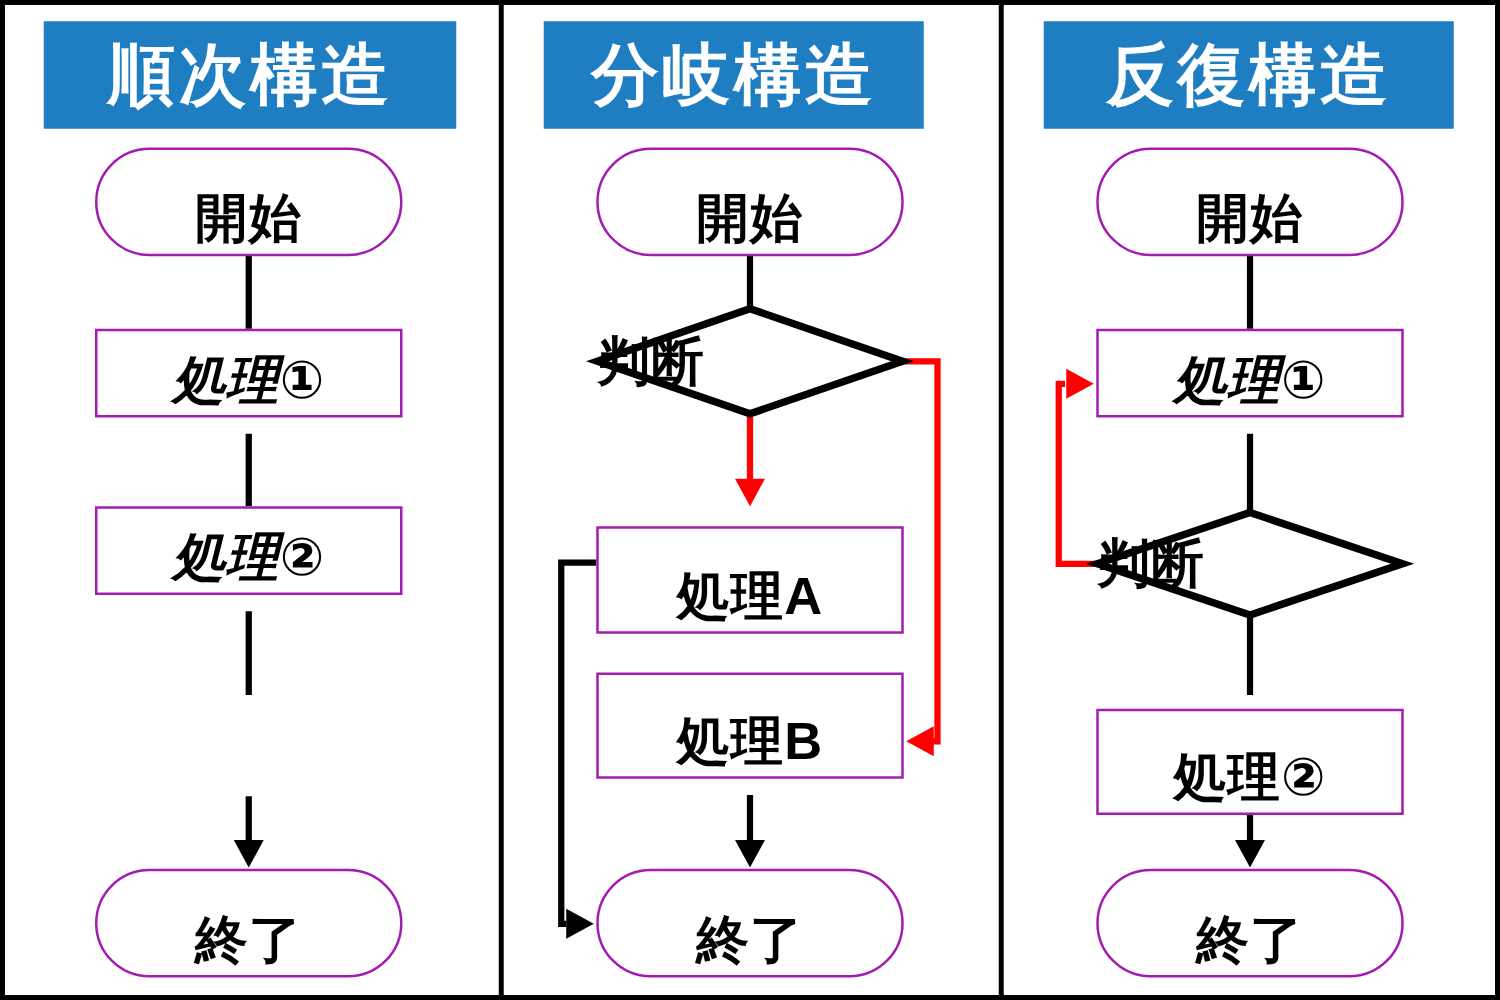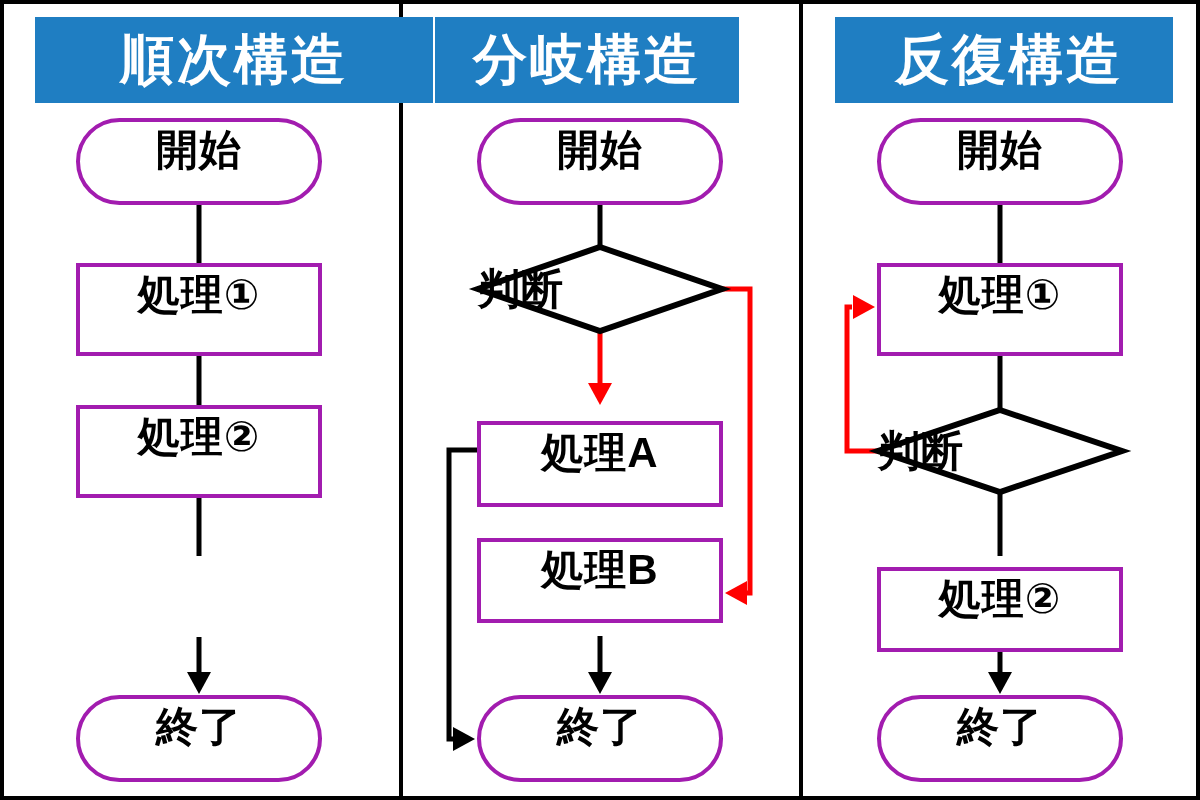--- a/index.html
+++ b/index.html
@@ -7,27 +7,27 @@
     position:relative;width:1200px;height:800px;background:#fff;overflow:hidden;
     font-family:"Liberation Sans","DejaVu Sans",sans-serif;
   }
   svg.layer{position:absolute;left:0;top:0;width:1200px;height:800px;z-index:1;}
   .header{
     position:absolute;height:86px;top:17px;background:var(--blue,#1f7ec2);
     color:#fff;display:flex;align-items:center;justify-content:center;
     font-size:54px;font-weight:900;letter-spacing:3px;z-index:2;
   }
   .node{
-    position:absolute;width:246px;background:#fff;border:4px solid #a21caf;
-    display:flex;align-items:flex-start;justify-content:center;
+    position:absolute;width:246px;background:#fff;border:2px solid #a21caf;
+    display:flex;align-items:flex-end;justify-content:center;
     font-size:42px;font-weight:700;box-sizing:border-box;z-index:2;color:#000;
     letter-spacing:1px;
   }
   .oval{height:87px;border-radius:44px;}
-  .rect{height:93px;}
+  .rect{height:71px;font-style:italic;}
   .rect-s{height:86px;margin-top:14px;}
   .dlabel{
     position:absolute;display:flex;align-items:center;justify-content:flex-start;
     font-size:42px;font-weight:700;z-index:2;color:#000;letter-spacing:1px;
   }
 </style>
 </head>
 <body>
 
 <div class="canvas">
@@ -69,21 +69,21 @@
       <line x1="1000" y1="636" x2="1000" y2="676"></line>
       <polygon points="1000,694 988,672 1012,672" fill="#000" stroke="none"></polygon>
     </g>
     <g stroke="var(--red,#ff0000)" stroke-width="5" fill="none">
       <polyline points="880,451 847,451 847,307 852,307"></polyline>
       <polygon points="875,307 853,295 853,319" fill="var(--red,#ff0000)" stroke="none"></polygon>
     </g>
     <polygon points="1000,410 1122,451 1000,492 878,451" fill="#fff" stroke="#000" stroke-width="6" stroke-linejoin="miter" stroke-miterlimit="12"></polygon>
   </svg>
 
-  <div class="header" style="left:35px;width:398px;">
+  <div class="header" style="left:35px;width:330px;">
     <span>順次構造</span>
   </div>
   <div class="node oval" style="left:76px;top:118px;">
     <span>開始</span>
   </div>
   <div class="node rect" style="left:76px;top:263px;">
     <span>処理①</span>
   </div>
   <div class="node rect" style="left:76px;top:405px;">
     <span>処理②</span>
@@ -104,21 +104,21 @@
   <div class="node rect-s" style="left:477px;top:407px;height:86px;">
     <span>処理A</span>
   </div>
   <div class="node rect-s" style="left:477px;top:524px;height:85px;">
     <span>処理B</span>
   </div>
   <div class="node oval" style="left:477px;top:695px;">
     <span>終了</span>
   </div>
 
-  <div class="header" style="left:835px;width:328px;padding-left:10px;">
+  <div class="header" style="left:835px;width:328px;">
     <span>反復構造</span>
   </div>
   <div class="node oval" style="left:877px;top:118px;">
     <span>開始</span>
   </div>
   <div class="node rect" style="left:877px;top:263px;">
     <span>処理①</span>
   </div>
   <div class="dlabel" style="left:878px;top:414px;width:244px;height:74px;">
     <span>判断</span>

